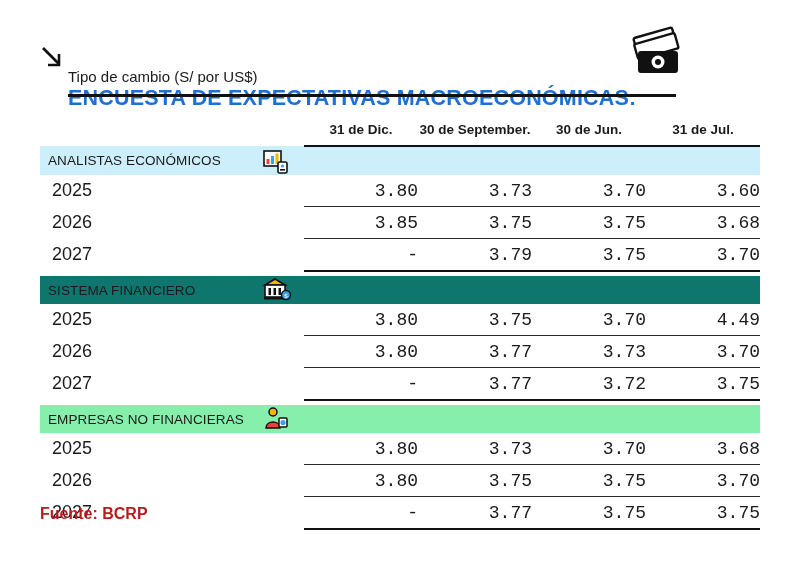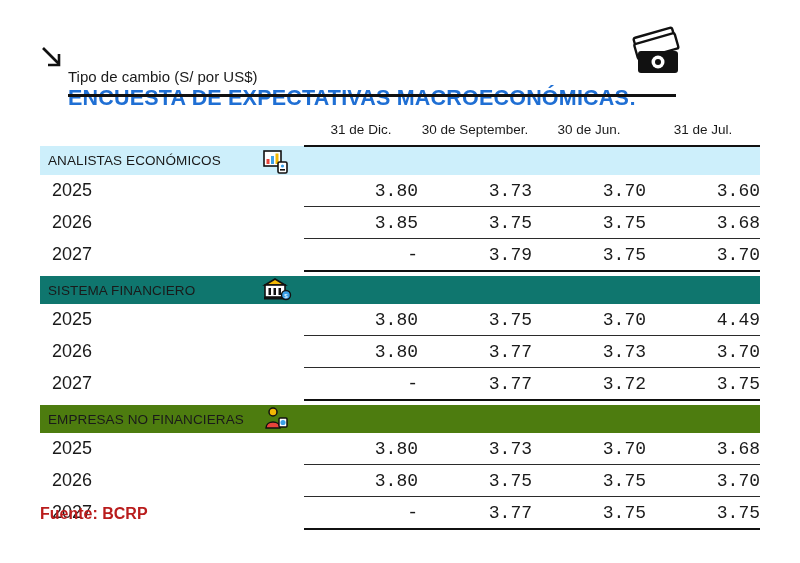--- a/index.html
+++ b/index.html
@@ -85,21 +85,21 @@
   table.data {
     border-collapse: collapse;
     width: 720px;
     table-layout: fixed;
   }
   table.data col.c-label { width: 264px; }
   table.data col.c-val   { width: 114px; }
 
   table.data th.colhead {
     font-size: 13.5px;
-    font-weight: normal;
+    font-weight: bold;
     color: #1a1a1a;
     text-align: center;
     padding: 4px 0 8px 0;
     vertical-align: bottom;
     white-space: nowrap;
   }
   table.data th.blankhead { border: none; }
 
   .head-row th.colhead { border-bottom: 2.2px solid #111111; }
   .head-row th.blankhead { border-bottom: none; }
@@ -111,21 +111,21 @@
   }
   tr.group td.label {
     font-size: 13.5px;
     padding-left: 8px;
     letter-spacing: 0.1px;
     white-space: nowrap;
     position: relative;
   }
   tr.group.analistas td { background: #cdeffb; }
   tr.group.sistema   td { background: #0f766e; }
-  tr.group.empresas  td { background: #4d7c0f; }
+  tr.group.empresas  td { background: #86efac; }
 
   tr.data-row td {
     height: 31px;
     padding: 0;
     font-size: 18px;
     vertical-align: middle;
   }
   tr.data-row td.label {
     padding-left: 12px;
     white-space: nowrap;

